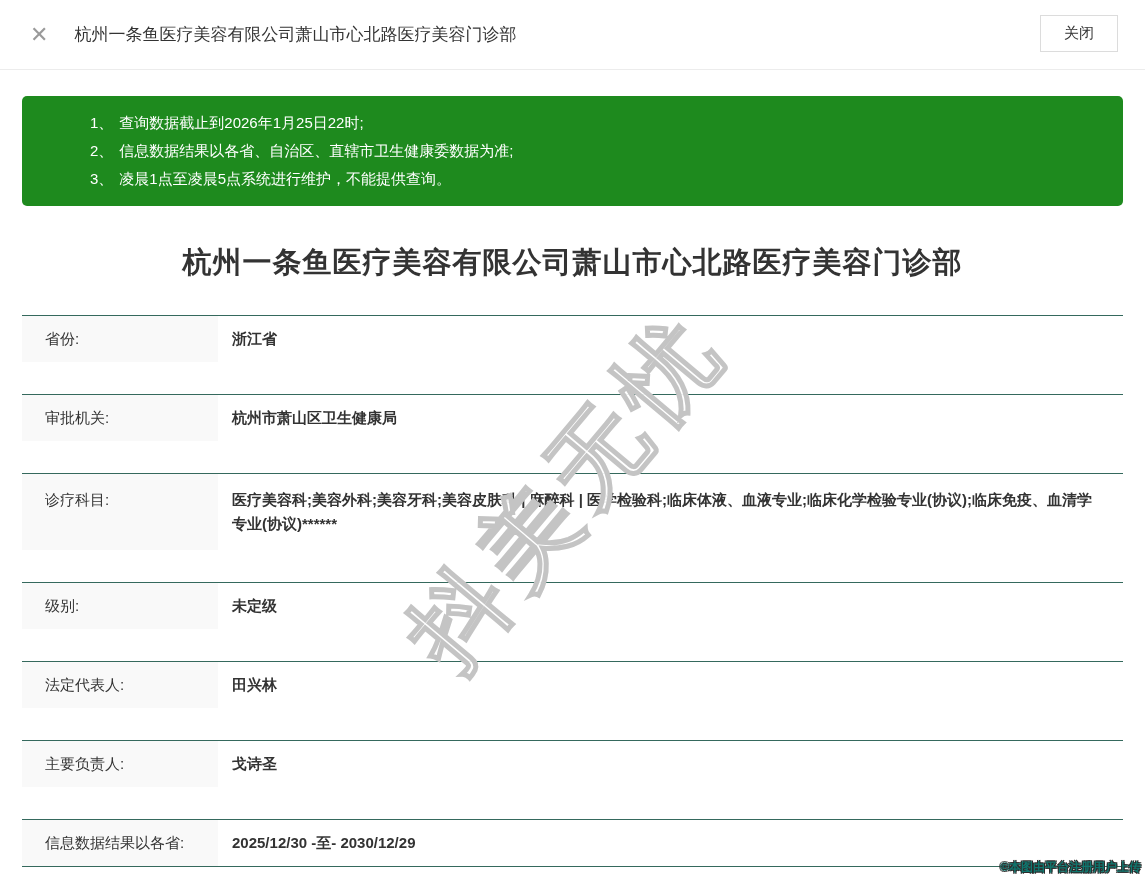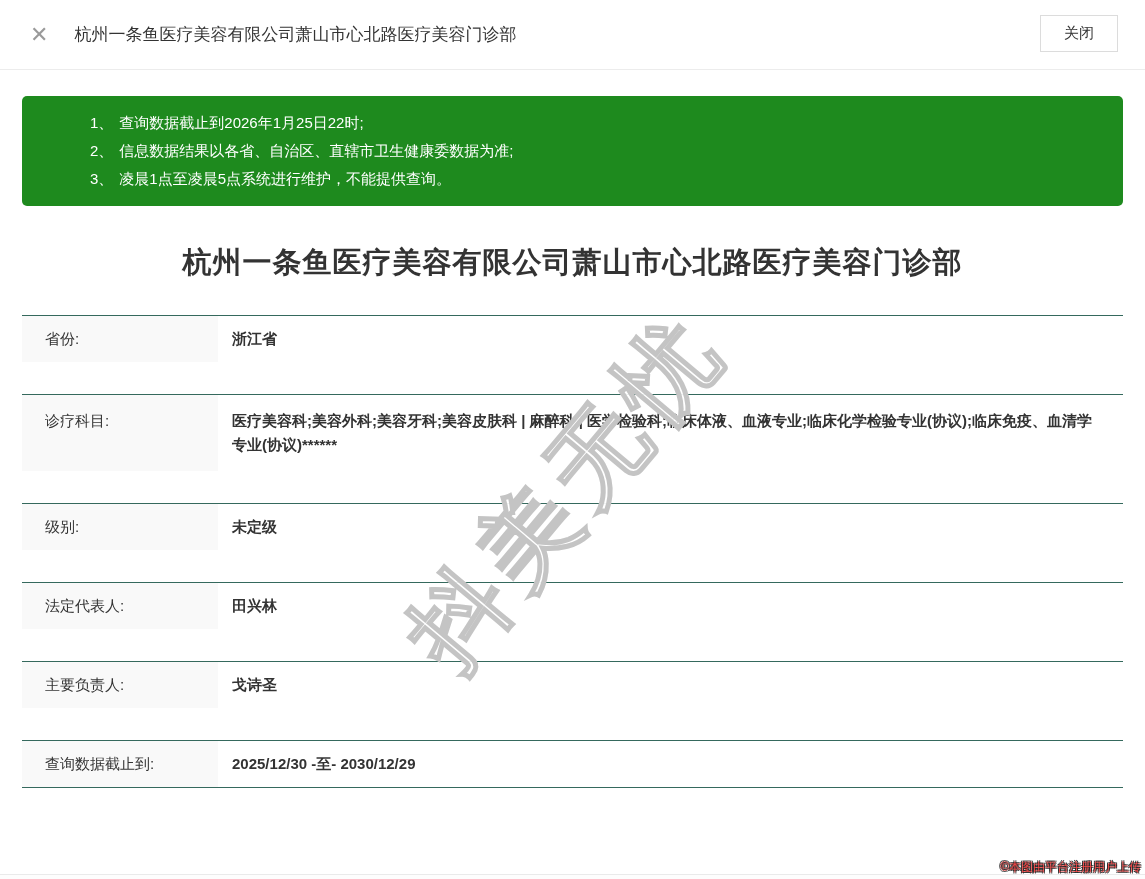--- a/index.html
+++ b/index.html
@@ -141,22 +141,22 @@
     color: #fff;
     font-size: 15px;
     cursor: pointer;
     font-family: inherit;
   }
   .copyright {
     position: absolute;
     right: 4px;
     bottom: 3px;
     font-size: 12px;
-    font-weight: normal;
-    color: #ef4444;
+    font-weight: bold;
+    color: #0f766e;
     text-shadow: -1px -1px 0 #2b2b2b, 1px -1px 0 #2b2b2b,
                  -1px 1px 0 #2b2b2b, 1px 1px 0 #2b2b2b;
     z-index: 6;
   }
 </style>
 </head>
 <body>
 
 <div class="header">
   <span class="close-x">✕</span>
@@ -176,38 +176,42 @@
   </div>
 </div>
 
 <h1 class="main-title">杭州一条鱼医疗美容有限公司萧山市心北路医疗美容门诊部</h1>
 
 <div class="details">
   <div class="detail-row">
     <div class="detail-label">省份:</div>
     <div class="detail-value">浙江省</div>
   </div>
+  <div class="detail-row">
+    <div class="detail-label">审批机关:</div>
+    <div class="detail-value">杭州市萧山区卫生健康局</div>
+  </div>
   <div class="detail-row tall">
     <div class="detail-label">诊疗科目:</div>
     <div class="detail-value">医疗美容科;美容外科;美容牙科;美容皮肤科 | 麻醉科 | 医学检验科;临床体液、血液专业;临床化学检验专业(协议);临床免疫、血清学专业(协议)******</div>
   </div>
   <div class="detail-row">
     <div class="detail-label">级别:</div>
     <div class="detail-value">未定级</div>
   </div>
   <div class="detail-row">
     <div class="detail-label">法定代表人:</div>
     <div class="detail-value">田兴林</div>
   </div>
   <div class="detail-row">
     <div class="detail-label">主要负责人:</div>
     <div class="detail-value">戈诗圣</div>
   </div>
   <div class="detail-row">
-    <div class="detail-label">查询数据截止到:</div>
+    <div class="detail-label">信息数据结果以各省:</div>
     <div class="detail-value">2025/12/30 -至- 2030/12/29</div>
   </div>
 </div>
 
 <div class="watermark">抖美无忧</div>
 
 <div class="footer">
   <button class="close-window-btn">〖关闭窗口〗</button>
 </div>
 

